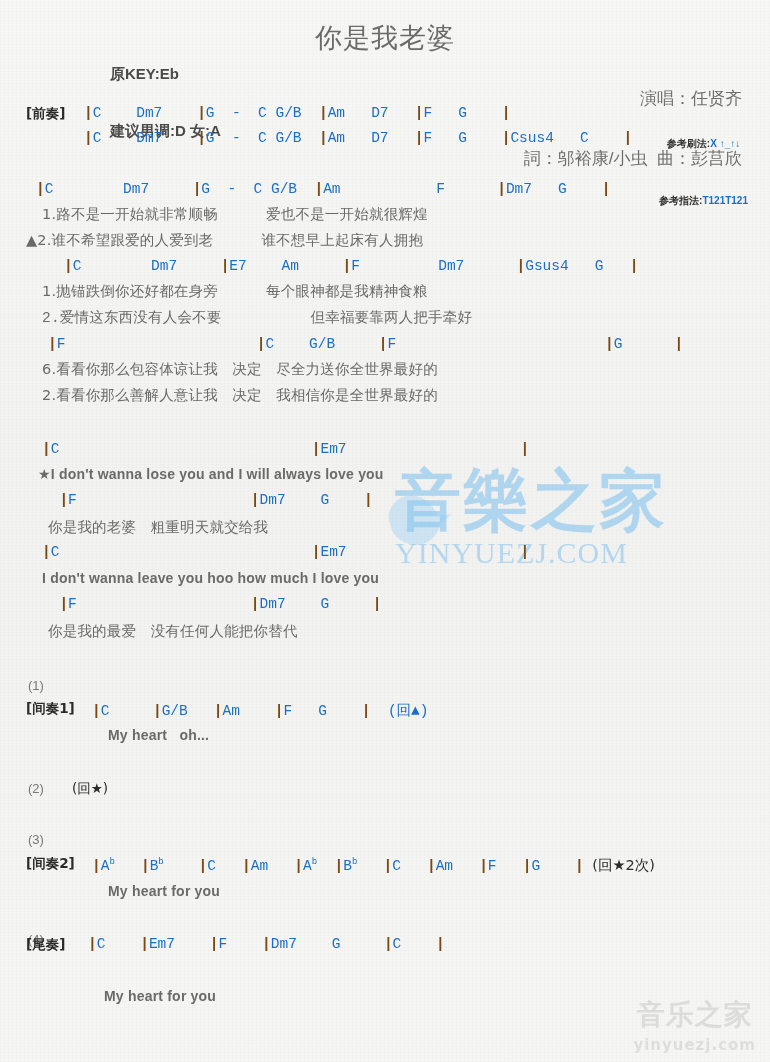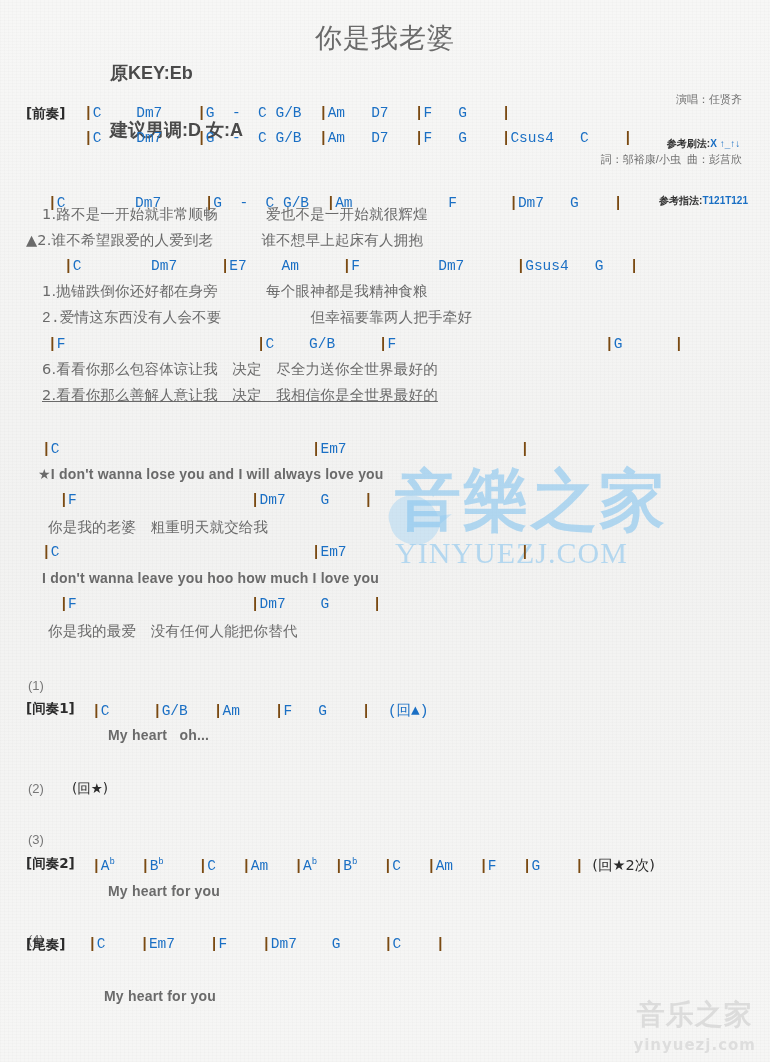--- a/index.html
+++ b/index.html
@@ -19,32 +19,32 @@
       repeating-linear-gradient(90deg, rgba(0,0,0,0.010) 0px, rgba(0,0,0,0.010) 1px, rgba(255,255,255,0) 1px, rgba(255,255,255,0) 4px),
       linear-gradient(180deg,#f7f7f6 0%,#f2f2f1 50%,#f6f6f5 100%);
     pointer-events:none;
     z-index:0;
   }
   .sheet{position:absolute;inset:0;z-index:3;}
 
   
   .hdr-key{
     position:absolute;left:110px;top:26px;
-    font-size:18px;line-height:19px;color:#4a4a4a;font-weight:600;
+    font-size:15px;line-height:19px;color:#4a4a4a;font-weight:600;
     white-space:pre;
   }
   .song-title{
     position:absolute;left:0;top:20px;width:770px;
     text-align:center;
     font-size:27px;color:#6b6b6b;letter-spacing:1px;
     font-family:"DejaVu Sans","Liberation Sans",sans-serif;
   }
   .credits{
     position:absolute;right:28px;top:49px;
-    text-align:right;font-size:11px;line-height:20px;color:#6e6e6e;
+    text-align:right;font-size:17px;line-height:20px;color:#6e6e6e;
     white-space:pre;
   }
   .refbox{
     position:absolute;right:22px;top:96px;
     font-size:10px;line-height:19px;color:#333;font-weight:700;
     white-space:pre;text-align:center;
   }
   .refbox .val{color:#1a6fc4;font-weight:700;}
 
   
@@ -153,31 +153,31 @@
 
   <div class="refbox">
     <div><span>参考刷法:</span><span class="val">X ↑_↑↓</span></div>
     <div><span>参考指法:</span><span class="val">T121T121</span></div>
   </div>
 
   <div class="tag" style="left:26px;top:105px;">[前奏]</div>
   <div class="line chords" style="left:84px;top:105px;"><span class="bar">|</span>C    Dm7    <span class="bar">|</span>G  -  C G/B  <span class="bar">|</span>Am   D7   <span class="bar">|</span>F   G    <span class="bar">|</span></div>
   <div class="line chords" style="left:84px;top:130px;"><span class="bar">|</span>C    Dm7    <span class="bar">|</span>G  -  C G/B  <span class="bar">|</span>Am   D7   <span class="bar">|</span>F   G    <span class="bar">|</span>Csus4   C    <span class="bar">|</span></div>
 
-  <div class="line chords" style="left:48px;top:181px;margin-top:14px;"><span class="bar">|</span>C        Dm7     <span class="bar">|</span>G  -  C G/B  <span class="bar">|</span>Am           F      <span class="bar">|</span>Dm7   G    <span class="bar">|</span></div>
+  <div class="line chords" style="left:36px;top:181px;"><span class="bar">|</span>C        Dm7     <span class="bar">|</span>G  -  C G/B  <span class="bar">|</span>Am           F      <span class="bar">|</span>Dm7   G    <span class="bar">|</span></div>
   <div class="line lyric" style="left:42px;top:205px;">1.路不是一开始就非常顺畅          爱也不是一开始就很辉煌</div>
   <div class="line lyric" style="left:26px;top:231px;">▲2.谁不希望跟爱的人爱到老          谁不想早上起床有人拥抱</div>
 
   <div class="line chords" style="left:64px;top:258px;"><span class="bar">|</span>C        Dm7     <span class="bar">|</span>E7    Am     <span class="bar">|</span>F         Dm7      <span class="bar">|</span>Gsus4   G   <span class="bar">|</span></div>
   <div class="line lyric" style="left:42px;top:282px;">1.抛锚跌倒你还好都在身旁          每个眼神都是我精神食粮</div>
   <div class="line lyric" style="left:42px;top:308px;font-family:Liberation Mono, monospace;">2.爱情这东西没有人会不要          但幸福要靠两人把手牵好</div>
 
   <div class="line chords" style="left:48px;top:336px;"><span class="bar">|</span>F                      <span class="bar">|</span>C    G/B     <span class="bar">|</span>F                        <span class="bar">|</span>G      <span class="bar">|</span></div>
   <div class="line lyric" style="left:42px;top:360px;">6.看看你那么包容体谅让我   决定   尽全力送你全世界最好的</div>
-  <div class="line lyric" style="left:42px;top:386px;text-decoration:underline;">2.看看你那么善解人意让我   决定   我相信你是全世界最好的</div>
+  <div class="line lyric" style="left:42px;top:386px;">2.看看你那么善解人意让我   决定   我相信你是全世界最好的</div>
 
   <div class="line chords" style="left:42px;top:441px;"><span class="bar">|</span>C                             <span class="bar">|</span>Em7                    <span class="bar">|</span></div>
   <div class="line lyric eng" style="left:38px;top:466px;">★I don't wanna lose you and I will always love you</div>
 
   <div class="line chords" style="left:42px;top:492px;">  <span class="bar">|</span>F                    <span class="bar">|</span>Dm7    G    <span class="bar">|</span></div>
   <div class="line lyric" style="left:48px;top:518px;">你是我的老婆   粗重明天就交给我</div>
 
   <div class="line chords" style="left:42px;top:544px;"><span class="bar">|</span>C                             <span class="bar">|</span>Em7                    <span class="bar">|</span></div>
   <div class="line lyric eng" style="left:42px;top:570px;">I don't wanna leave you hoo how much I love you</div>
 

